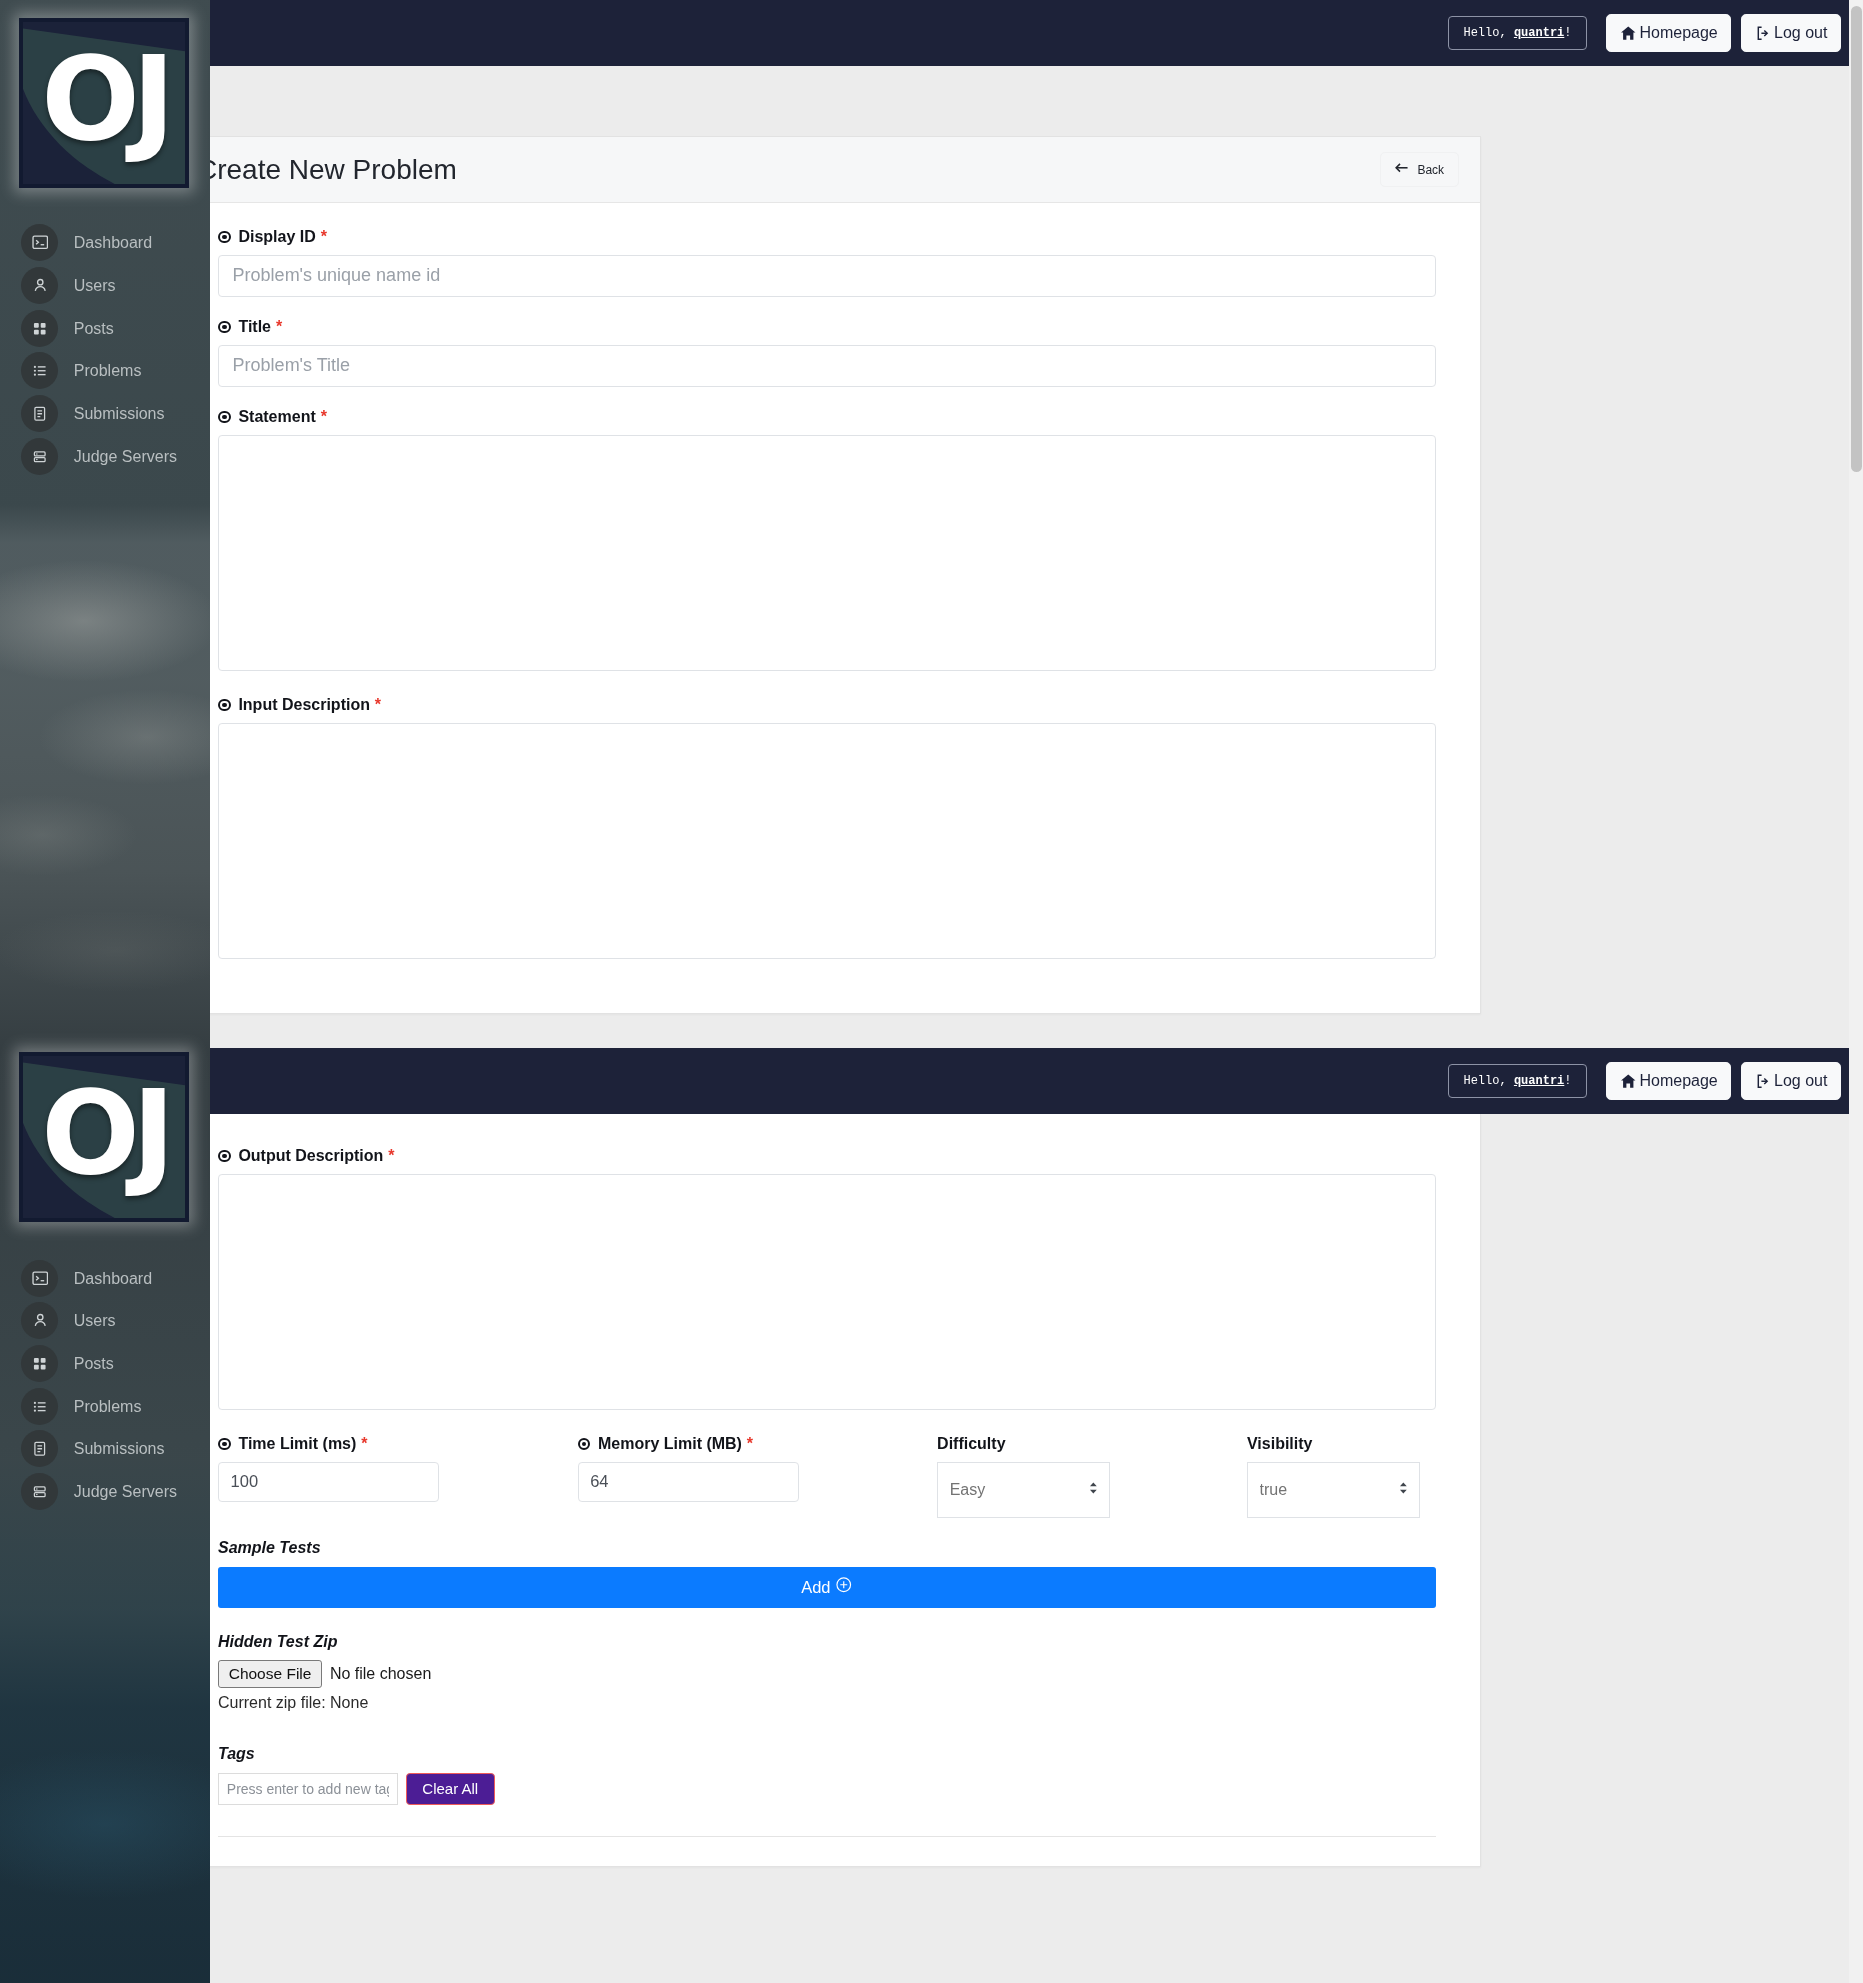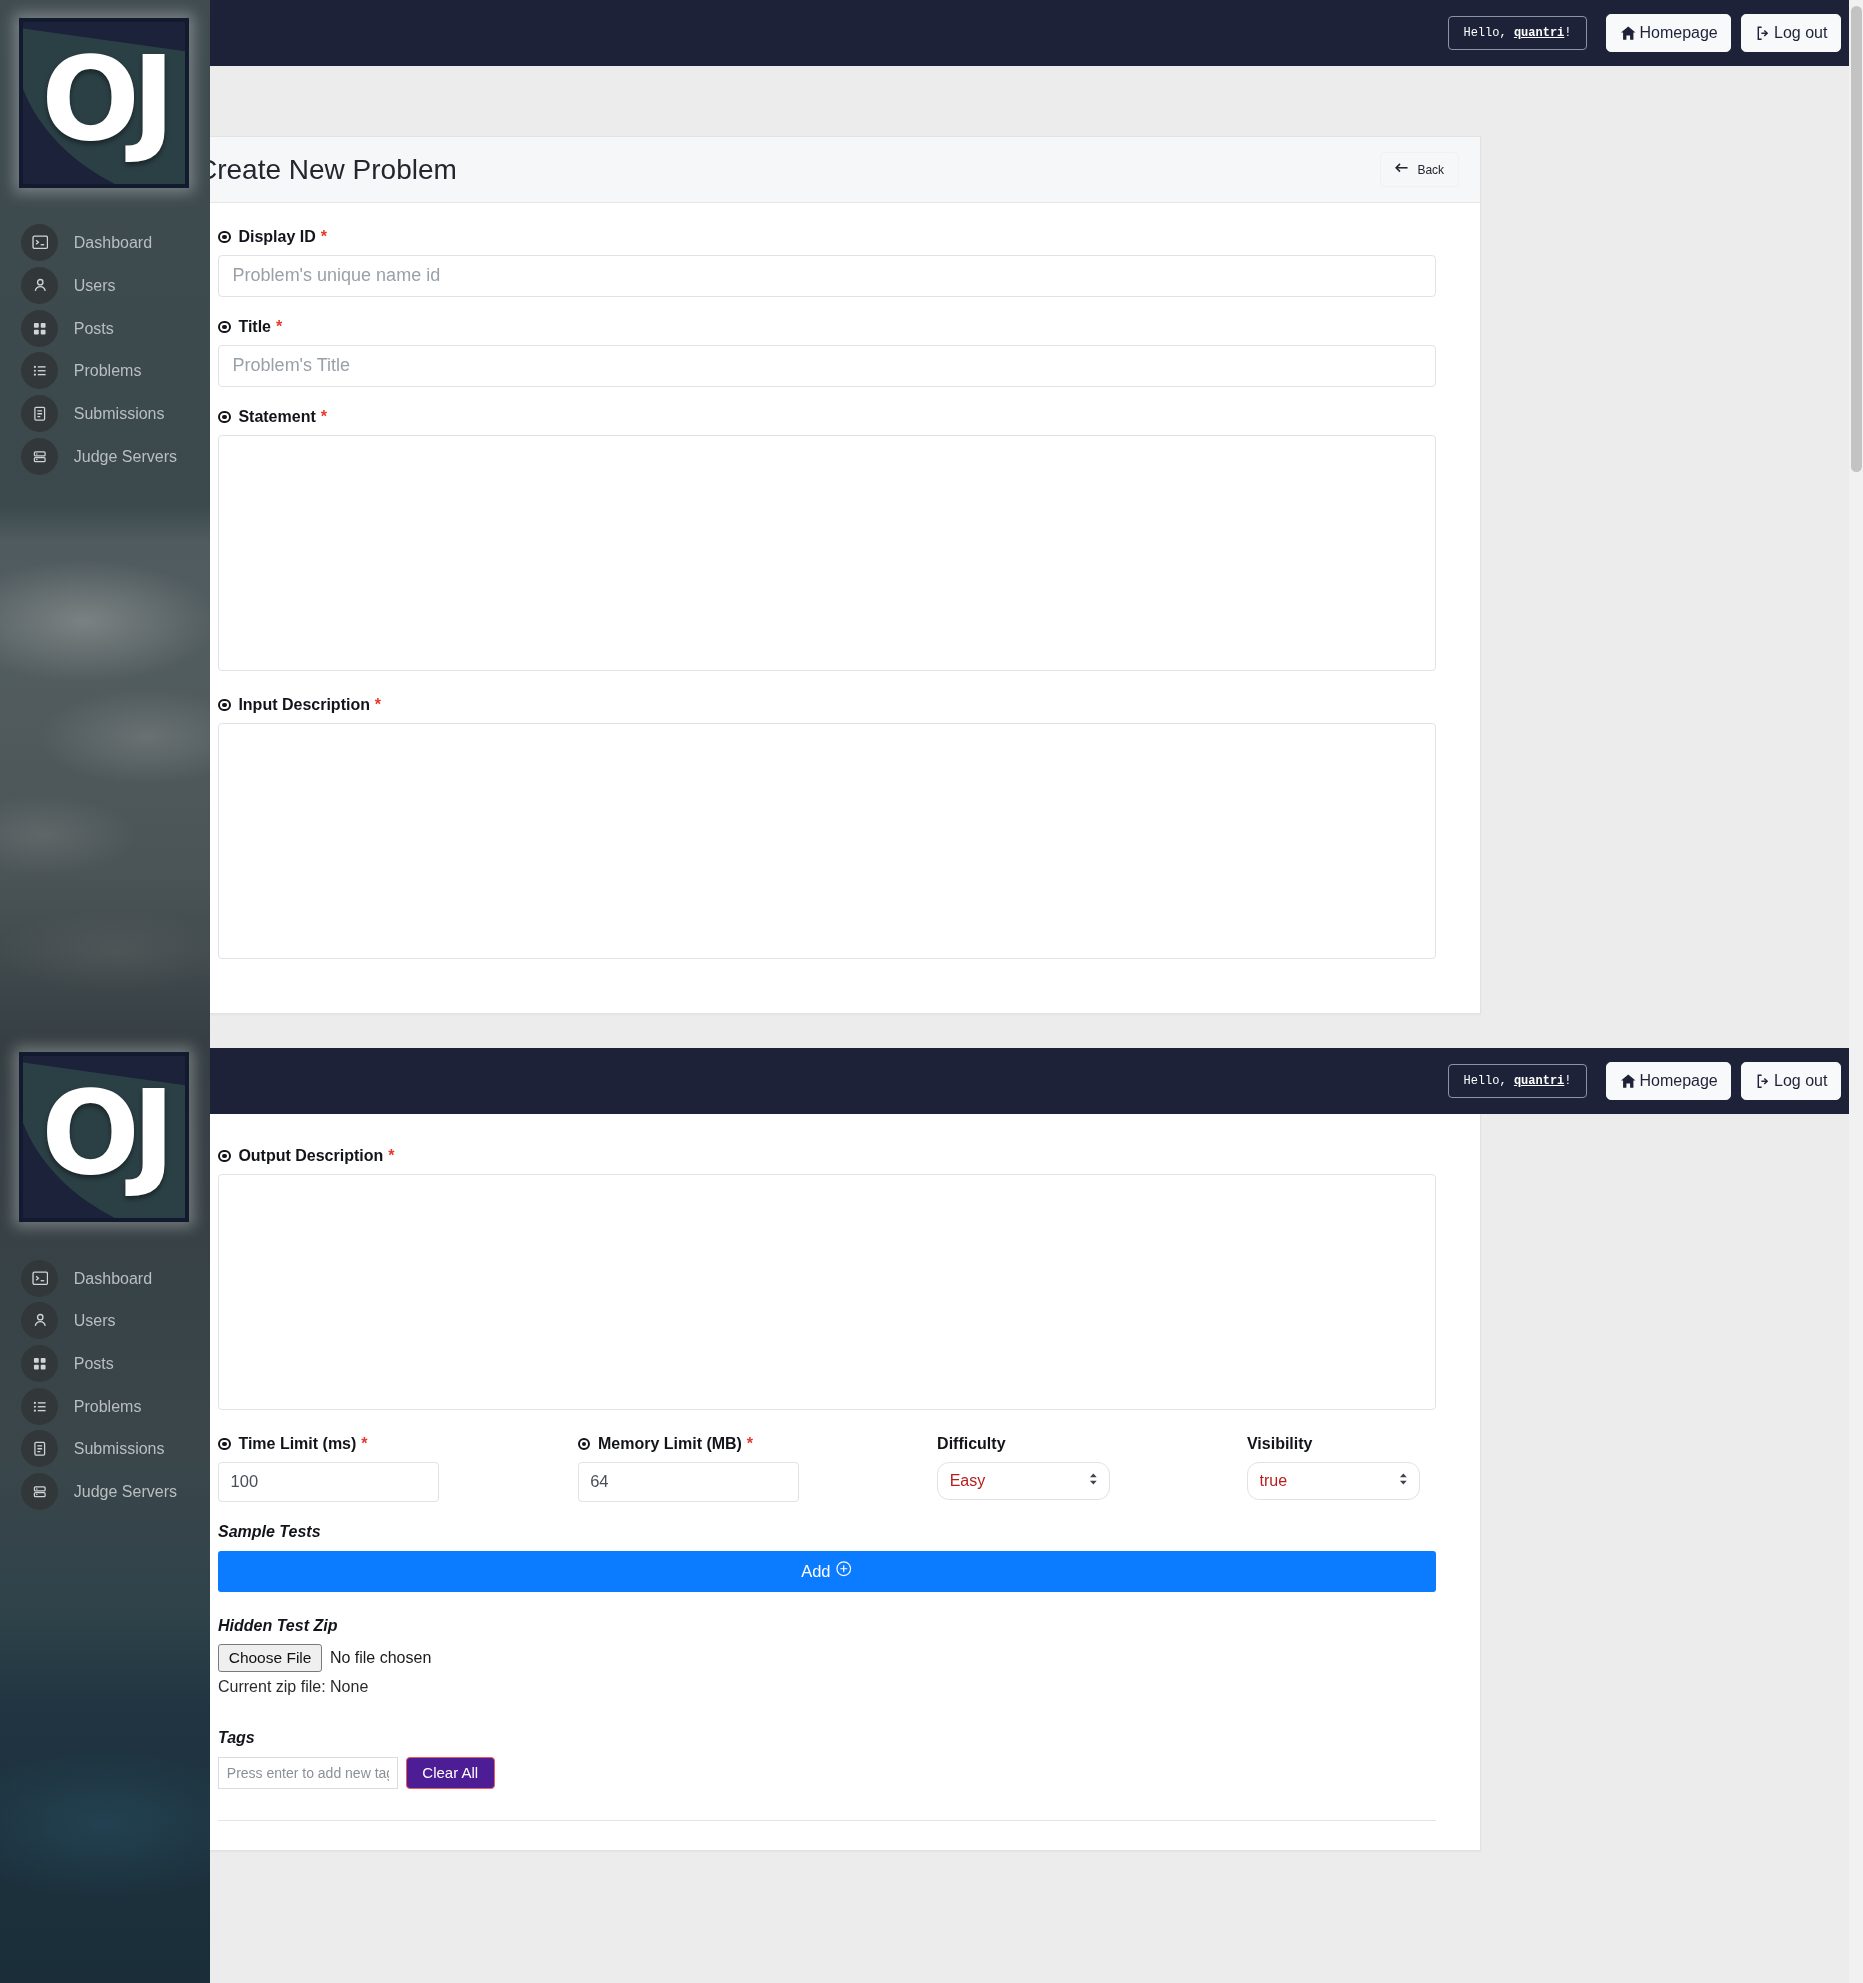--- a/index.html
+++ b/index.html
@@ -192,23 +192,23 @@
     border: 1px solid #dfe2e6; border-radius: 3.9px;
     padding: 0 11.6px; font-size: 16.5px; color: #4a4f57;
     font-family: "Liberation Sans", sans-serif;
   }
   .plain-label {
     font-size: 16px; font-weight: bold; color: #12141a;
     margin-bottom: 8.7px; display: block;
   }
   .sel-wrap { position: relative; width: 173px; }
   .sel {
-    width: 173px; height: 38px;
-    border: 1px solid #dfe2e6; border-radius: 12px;
-    padding: 0 29px 0 11.6px; font-size: 16px; color: #b91c1c;
+    width: 173px; height: 56px;
+    border: 1px solid #dfe2e6; border-radius: 0;
+    padding: 0 29px 0 11.6px; font-size: 16px; color: #737373;
     background: #fff; appearance: none;
     font-family: "Liberation Sans", sans-serif;
     cursor: pointer;
   }
   .sel-arrows {
     position: absolute; right: 11.6px; top: 50%;
     transform: translateY(-50%); pointer-events: none;
   }
 
   .sec-label {

